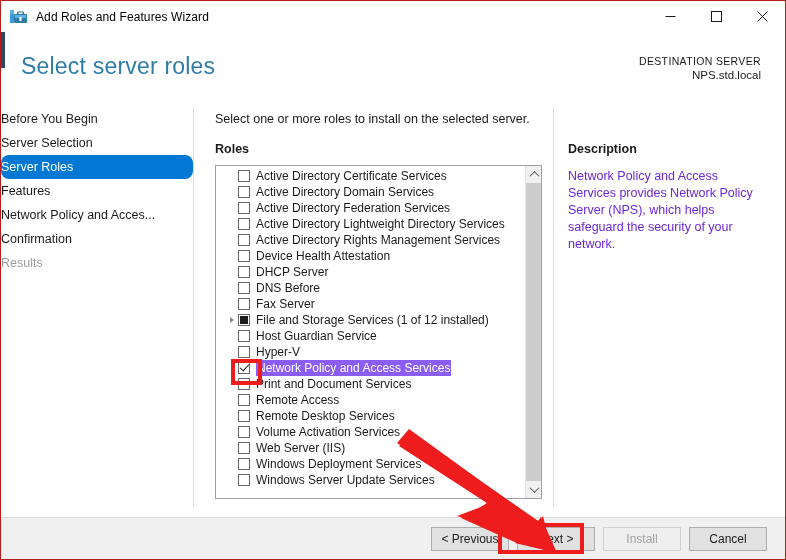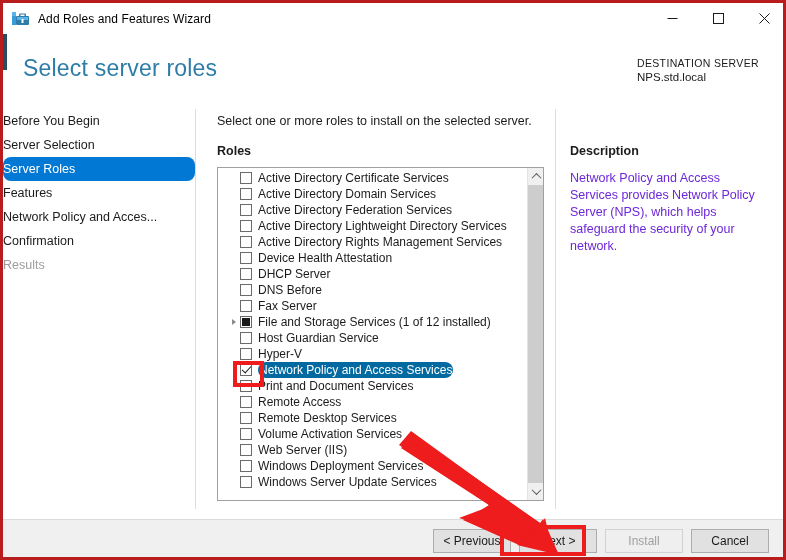--- a/index.html
+++ b/index.html
@@ -7,21 +7,21 @@
     width: 786px; height: 560px;
     font-family: "Liberation Sans", sans-serif;
     background: #ffffff;
     overflow: hidden;
   }
 
   .window {
     position: relative;
     width: 786px; height: 560px;
     background: #ffffff;
-    border: 3px solid #b91c1c;
+    border: 1px solid #b91c1c;
     overflow: hidden;
   }
 
   
   .titlebar {
     position: absolute; left: 0; top: 0;
     width: 784px; height: 31px;
     background: #ffffff;
     display: flex; align-items: center;
   }
@@ -55,21 +55,21 @@
 
   
   .page-title {
     position: absolute; left: 20px; top: 52px;
     font-size: 23px; color: #2e7ca8;
     font-weight: normal;
     letter-spacing: 0.2px;
   }
   .dest-block {
     position: absolute; right: 24px; top: 54px;
-    text-align: left;
+    text-align: right;
   }
   .dest-label {
     font-size: 10.5px; color: #1a1a1a;
     letter-spacing: 0.35px;
   }
   .dest-value {
     font-size: 11.5px; color: #1a1a1a;
     margin-top: 2px;
   }
 
@@ -159,24 +159,23 @@
     width: 4px; height: 8px;
     border: solid #1c1c1c;
     border-width: 0 1.6px 1.6px 0;
     transform: rotate(42deg);
   }
   .role-label {
     font-size: 12px; color: #1b1b1b;
     line-height: 16px;
   }
   .role-row.selected .role-label {
-    background: #0369a1;
+    background: #8b5cf6;
     color: #ffffff;
     padding: 0 1px;
-    border-radius: 8px;
   }
 
   
   .scrollbar {
     position: absolute; right: 0; top: 0;
     width: 16px; height: 332px;
     background: #f0f0f0;
     border-left: 1px solid #e3e3e3;
   }
   .sb-btn {

